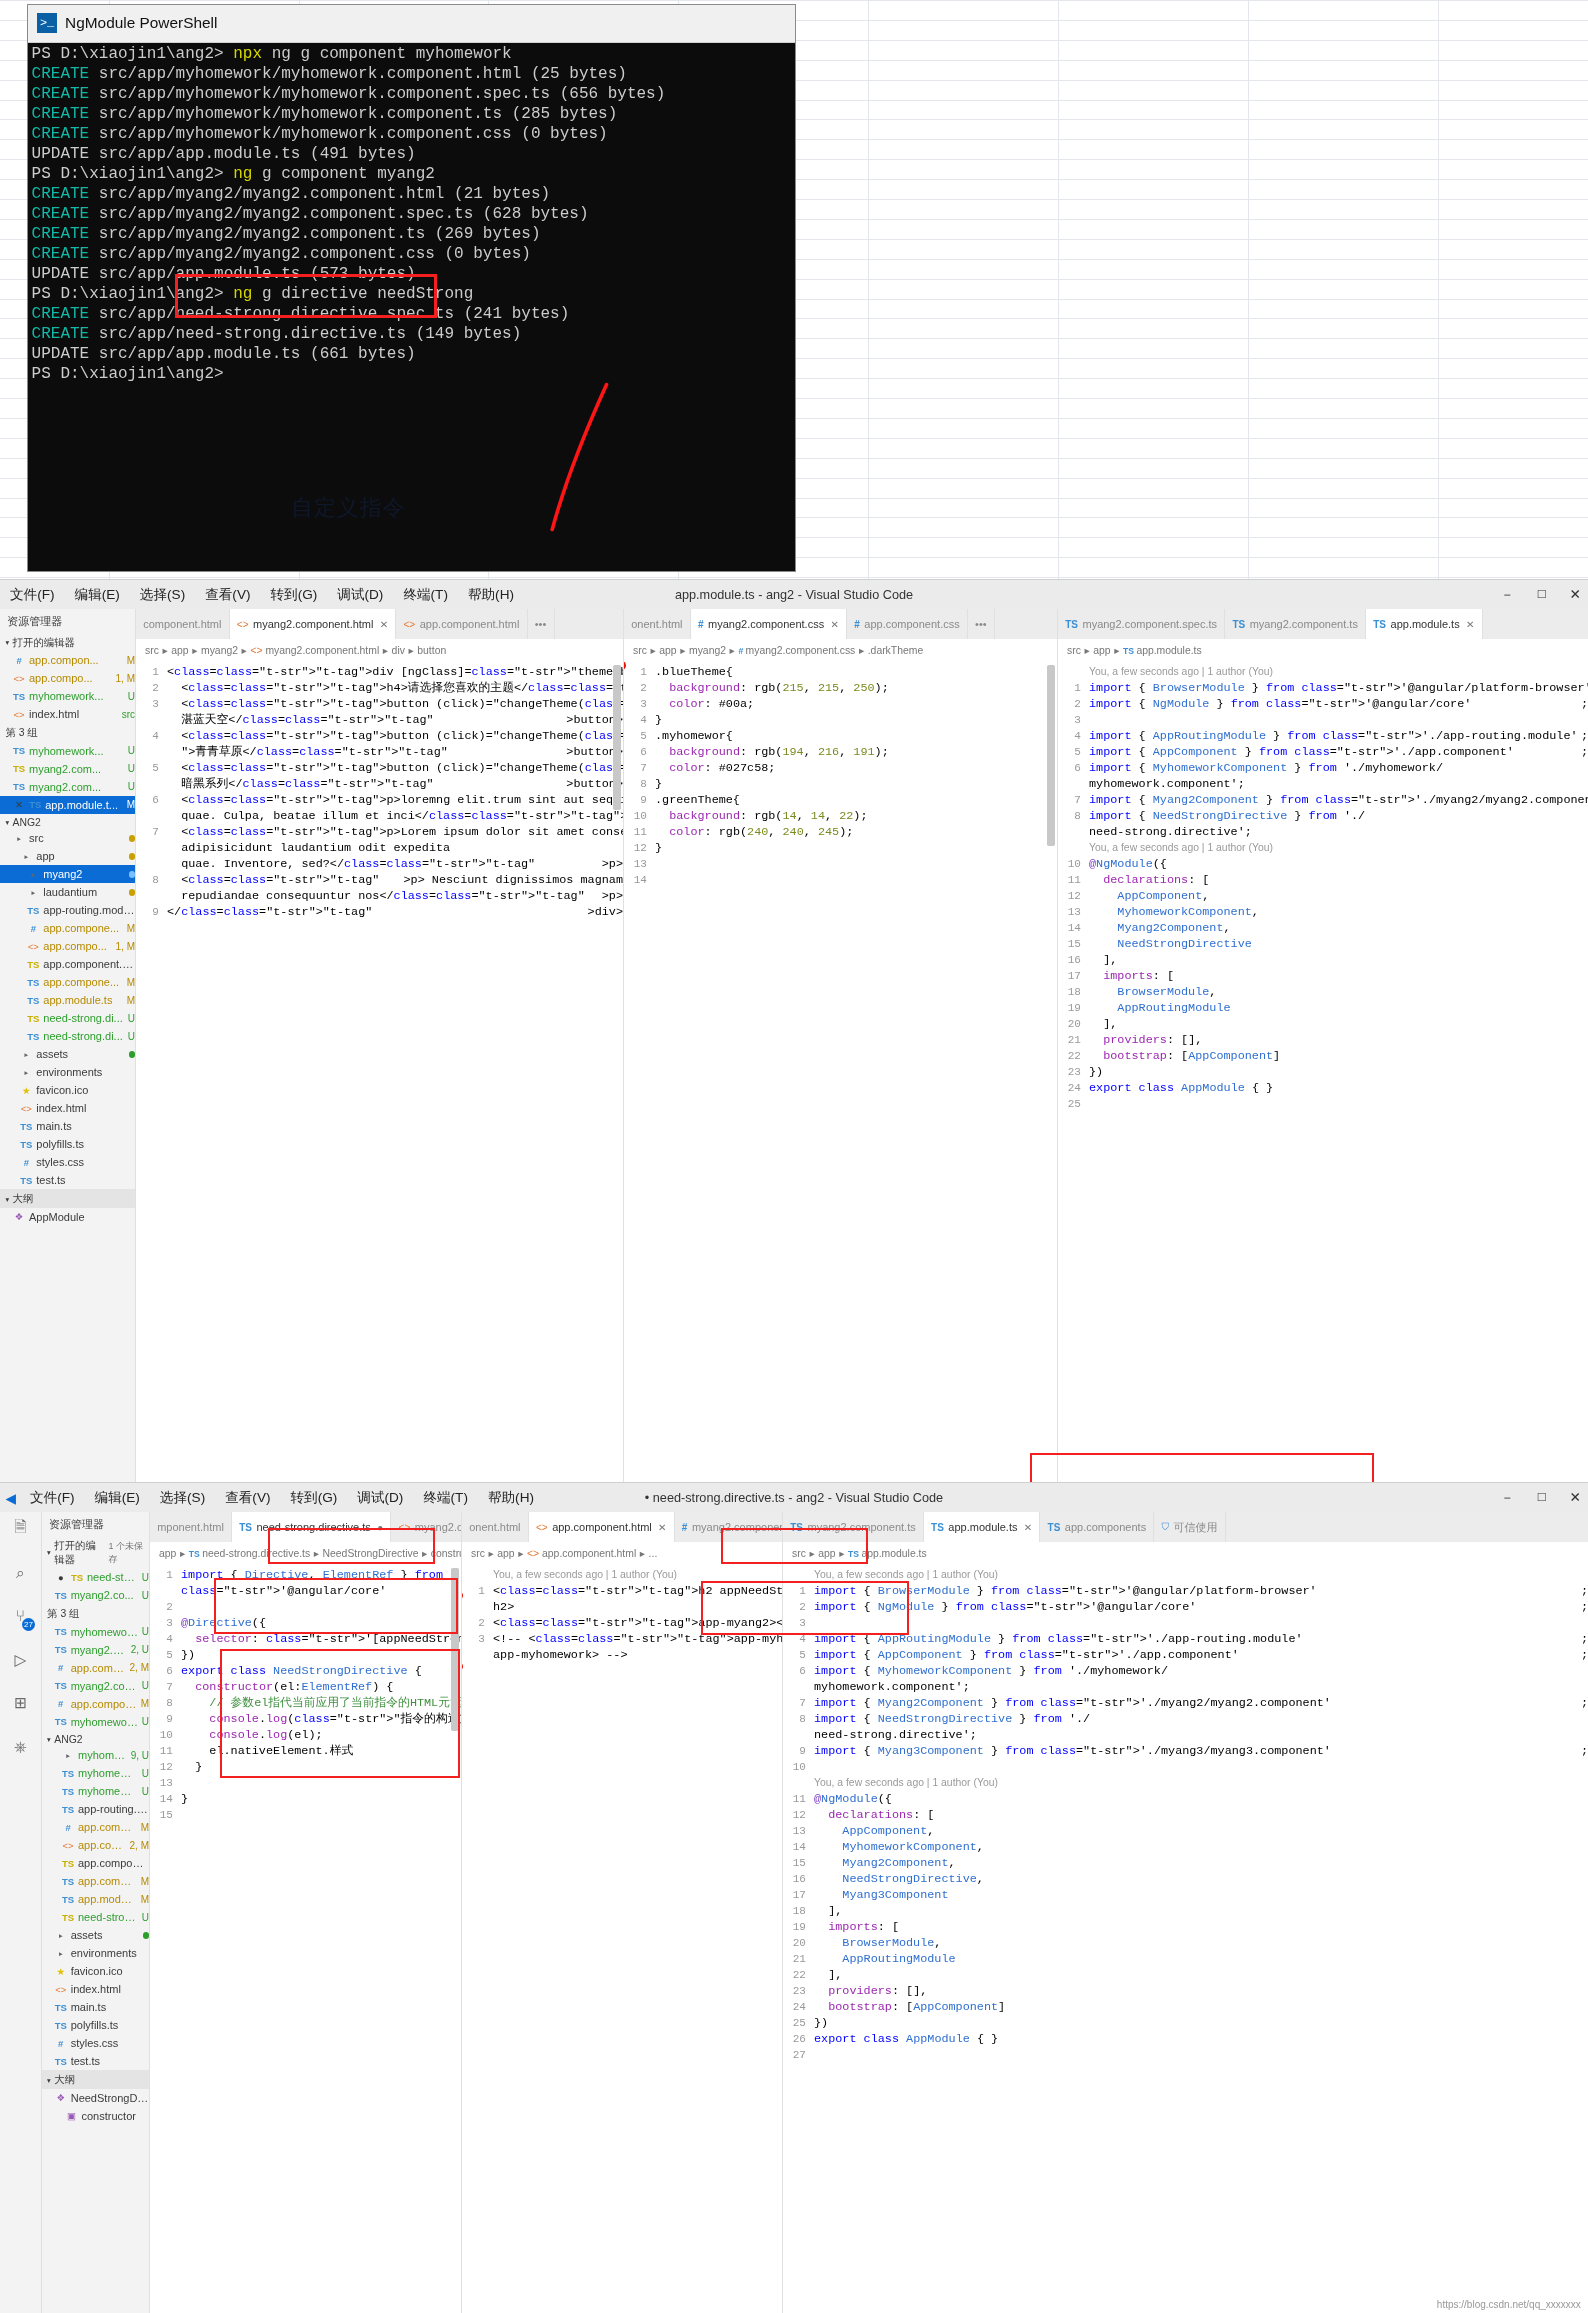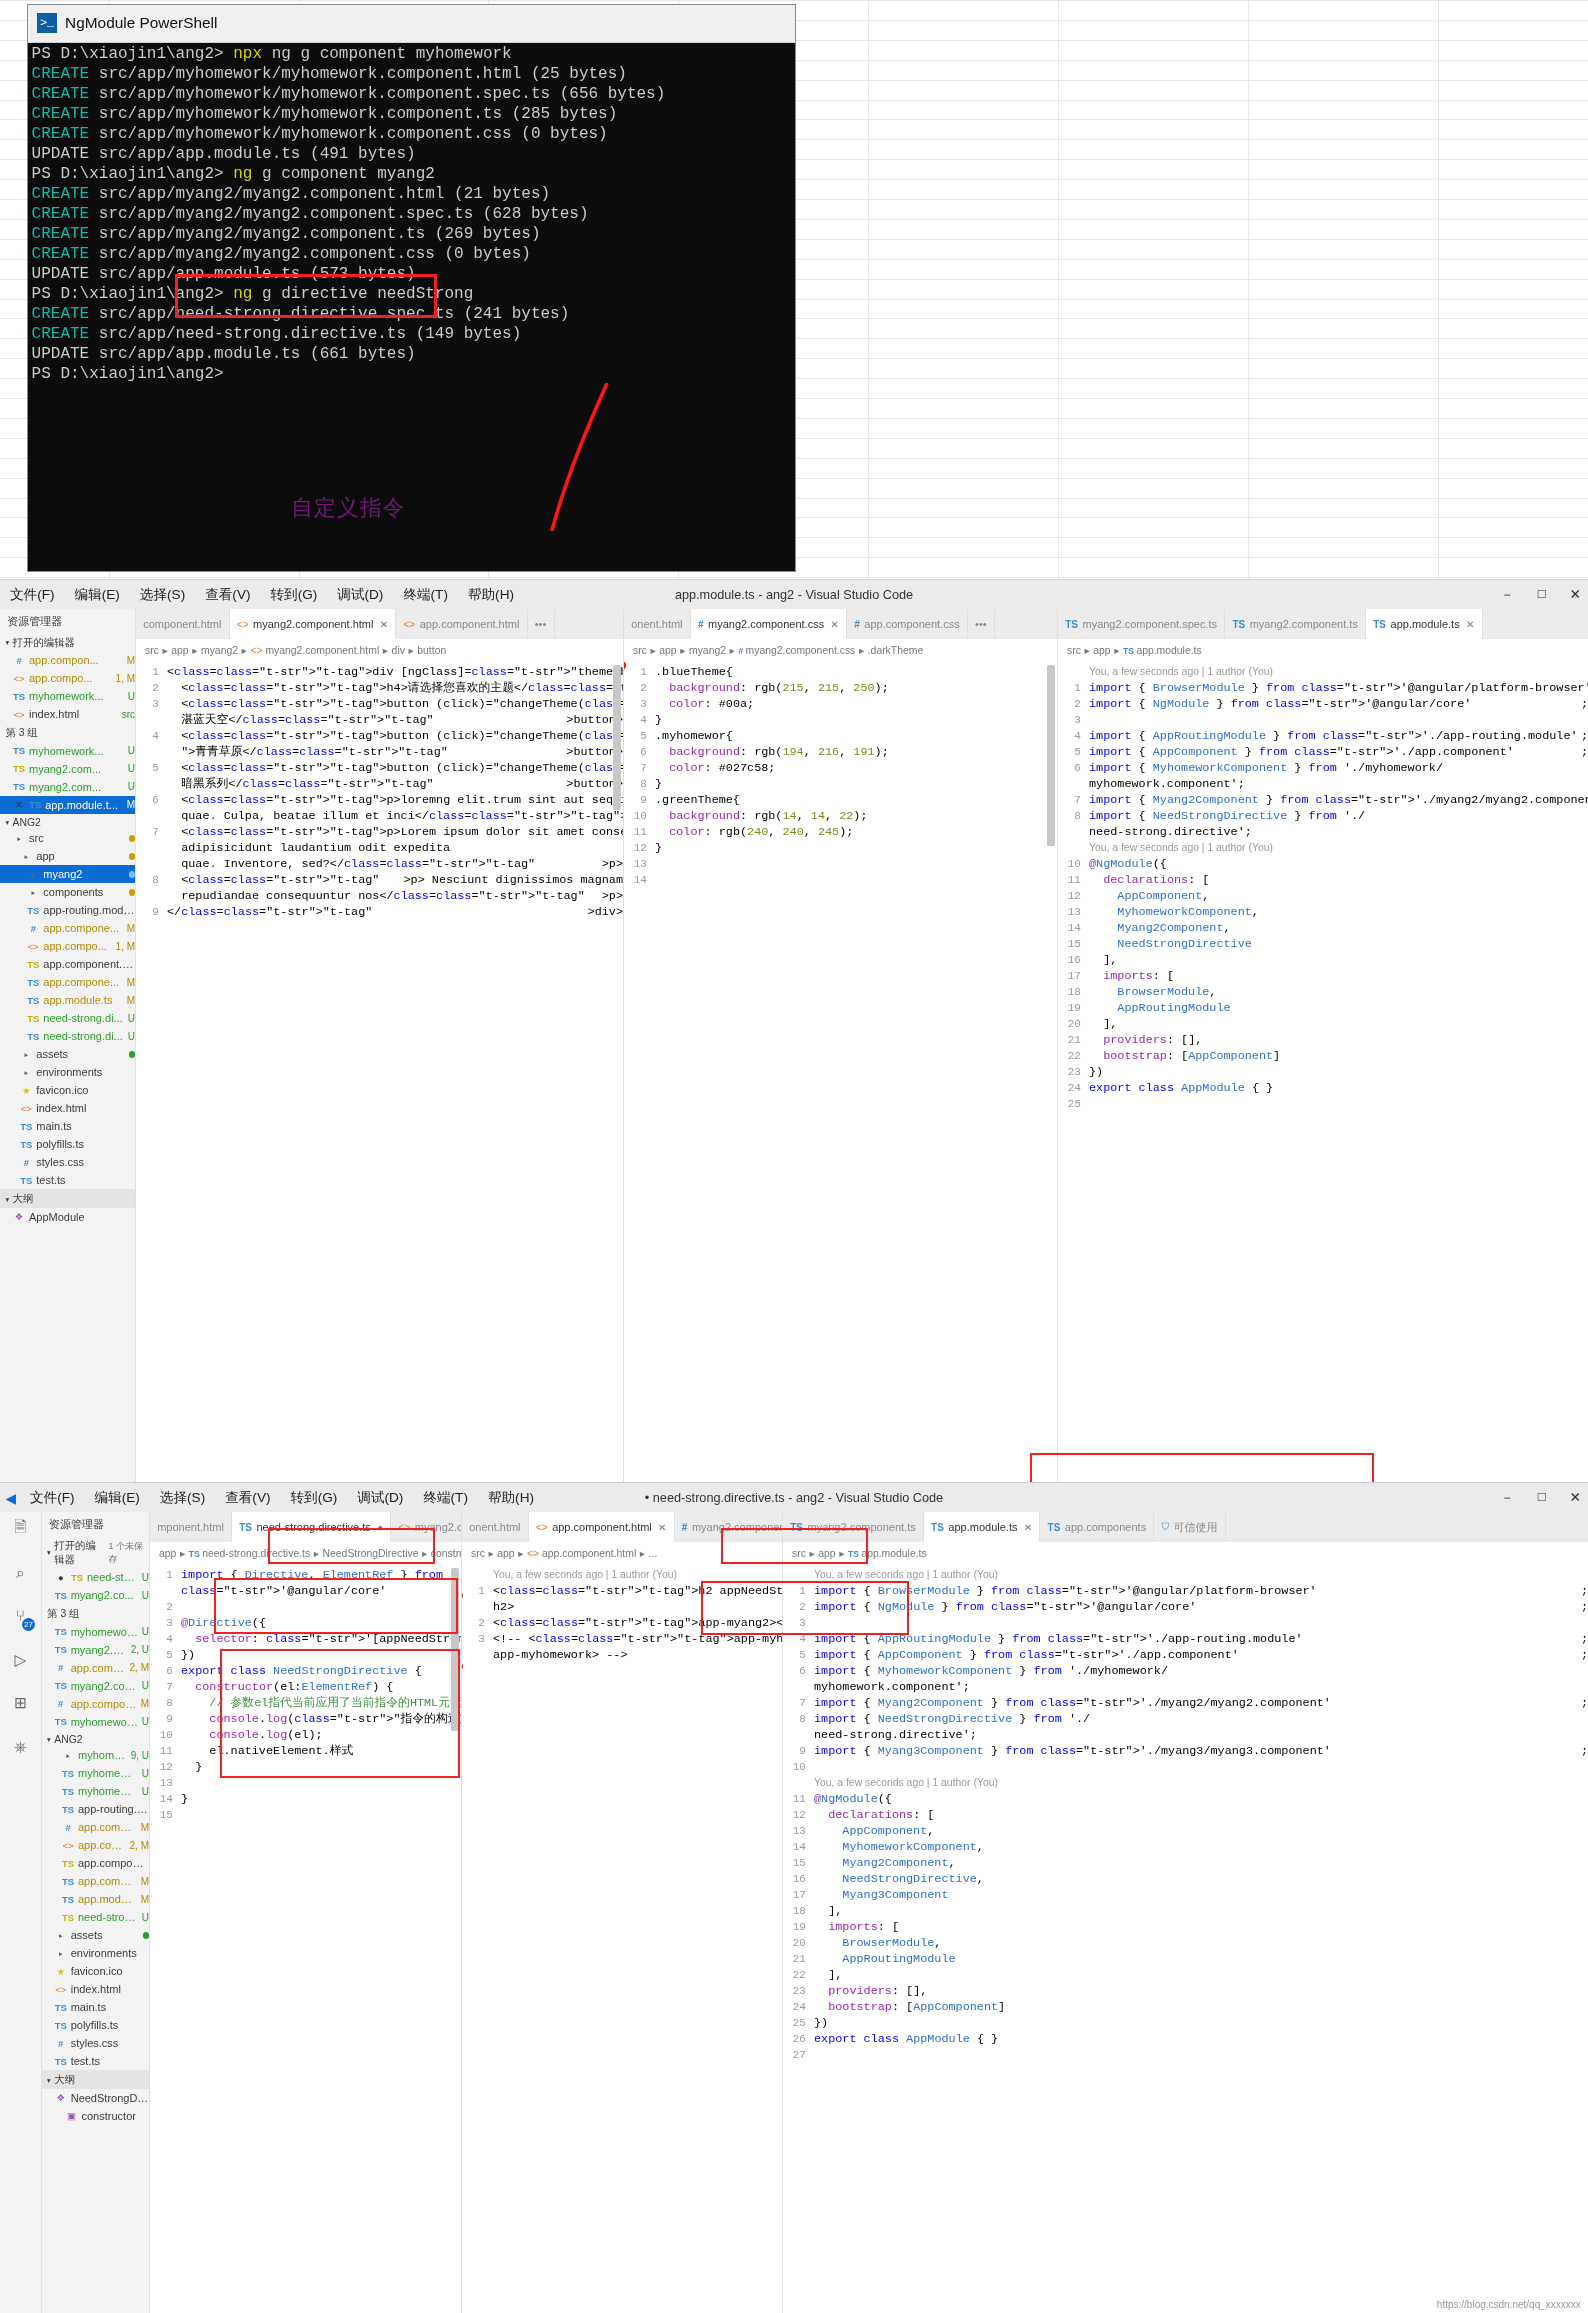--- a/index.html
+++ b/index.html
@@ -29,21 +29,21 @@
      font-size:16px; line-height:20px; color:#ccc; white-space:pre; }
   .ps-line { white-space:pre; }
   .ps-create { color:#14b8a6; }
   .ps-update { color:#cccccc; }
   .ps-prompt { color:#cccccc; }
   .ps-cmd { color:#d7d700; }
   .ps-white { color:#cccccc; }
 
   #ps-redbox { position:absolute; left:175px; top:274px; width:262px; height:44px;
      border:3.2px solid #f41f1f; }
-  #ps-annot { position:absolute; left:291px; top:493px; font-size:22px; color:#701a75;
+  #ps-annot { position:absolute; left:291px; top:493px; font-size:22px; color:#0f172a;
      font-family:"Liberation Sans", sans-serif; letter-spacing:0.9px; }
   #ps-arrow { position:absolute; left:543px; top:380px; }
 
   
   #vs1 { position:absolute; left:0; top:579px; width:1588px; height:903px; background:#ffffff;
      border-top:0.9px solid #cfcfcf; }
   .vs-menubar { height:29px; background:#ebebeb; display:flex; align-items:center;
      font-size:13.6px; color:#222; position:relative; }
   .vs-menubar .mi { padding:0 10px; white-space:nowrap; }
   .vs-menubar .wtitle { position:absolute; left:50%; transform:translateX(-50%);
@@ -265,21 +265,21 @@
             <span class="nm nm-plain">app</span>
             <span class="dot-y" style="margin-left:3.6px"></span>
           </div>
           <div class="sb-row sel" style="padding-left: 27px;">
             <span class="ic" style="color:#666;font-size:7.2px">▸</span>
             <span class="nm nm-plain">myang2</span>
             <span class="dot-b" style="margin-left:3.6px"></span>
           </div>
           <div class="sb-row" style="padding-left: 27px;">
             <span class="ic" style="color:#666;font-size:7.2px">▸</span>
-            <span class="nm nm-plain">components</span>
+            <span class="nm nm-plain">laudantium</span>
             <span class="dot-y" style="margin-left:3.6px"></span>
           </div>
           <div class="sb-row" style="padding-left: 27px;">
             <span class="ic ic-ts">TS</span>
             <span class="nm nm-plain">app-routing.modul...</span>
           </div>
           <div class="sb-row" style="padding-left: 27px;">
             <span class="ic ic-css">#</span>
             <span class="nm nm-mod">app.compone...</span>
             <span class="st st-m">M</span>

